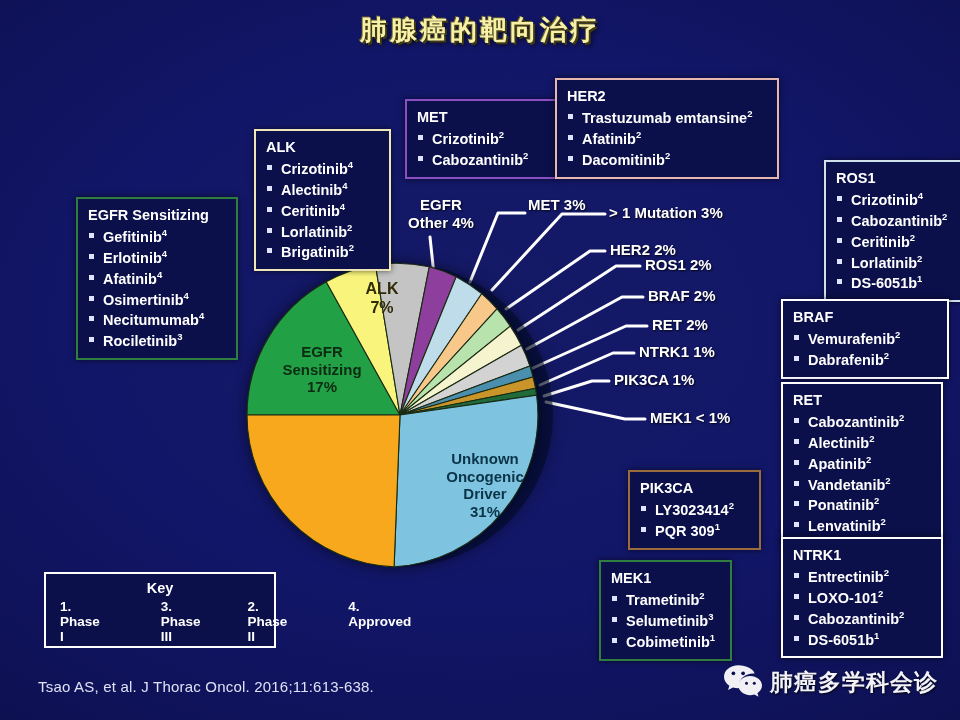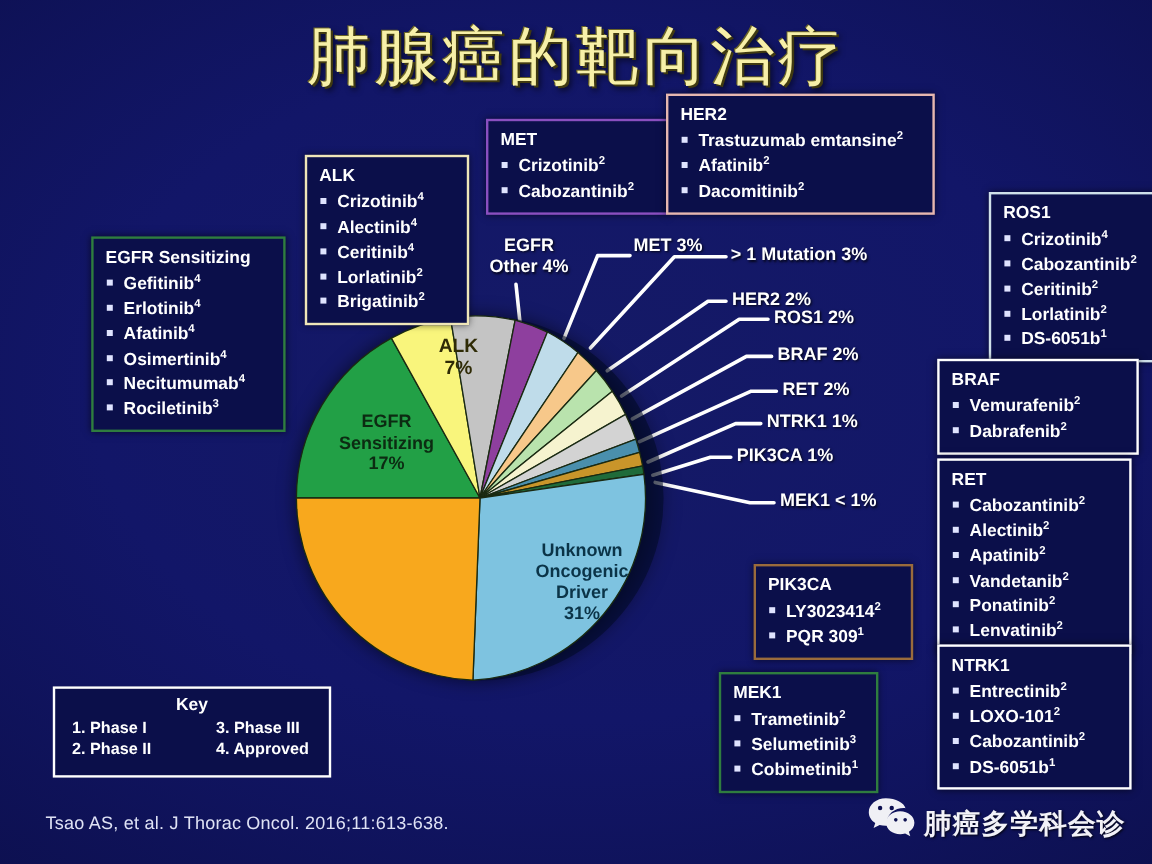--- a/index.html
+++ b/index.html
@@ -11,21 +11,21 @@
     color:#ffffff;
   }
   #stage{position:absolute;inset:0;
     background:radial-gradient(ellipse 120% 110% at 50% 45%, #151a66 0%, #121668 35%, #0c0f4c 72%, #070a35 100%);
   }
   .abs{position:absolute;}
 
   
   #title{
     left:0;right:0;top:12px;text-align:center;
-    font-size:53px;font-weight:normal;letter-spacing:3px;
+    font-size:27px;font-weight:bold;letter-spacing:3px;
     color:#f7f0a8;
     text-shadow: 2px 2px 0 #403a10, -1px -1px 0 #6b6427, 3px 3px 5px rgba(0,0,0,.75);
     font-family:"DejaVu Sans","Liberation Sans",sans-serif;
   }
 
   
   .drugbox{
     background:#0b0f4a;
     border:2px solid #ffffff;
     padding:6px 8px 7px 8px;
@@ -63,32 +63,32 @@
   }
   #leaders{position:absolute;left:0;top:0;width:960px;height:720px;pointer-events:none;}
 
   
   #keybox{
     left:44px;top:572px;width:232px;height:76px;
     background:#0b0f4a;border:2px solid #ffffff;box-sizing:border-box;
     padding:6px 8px;
   }
   #keybox .ktitle{text-align:center;font-size:14.5px;font-weight:bold;margin-bottom:3px;}
-  #keyrows{display:grid;grid-template-columns:1fr 1fr;row-gap:2px;}
+  #keyrows{display:grid;grid-template-columns:1fr 1fr 1fr 1fr;row-gap:2px;gap:41px;}
   #keyrows div{font-size:13.5px;font-weight:bold;}
   #keyrows div:nth-child(odd){padding-left:6px;}
   #keyrows div:nth-child(even){padding-left:20px;}
 
   
   #citation{
     left:38px;top:678px;font-size:15px;color:#dfe2f5;font-weight:normal;
     letter-spacing:.2px;
   }
   #wechat{
-    right:22px;top:664px;display:flex;align-items:flex-end;gap:7px;
+    right:22px;top:664px;display:flex;align-items:center;gap:7px;
   }
   #wechat .wx-text{
     font-size:23px;font-weight:bold;color:#f2f2f8;
     font-family:"DejaVu Sans","Liberation Sans",sans-serif;
     text-shadow:1px 1px 2px rgba(0,0,0,.8);letter-spacing:1px;
   }
 </style>
 </head>
 <body>
 

